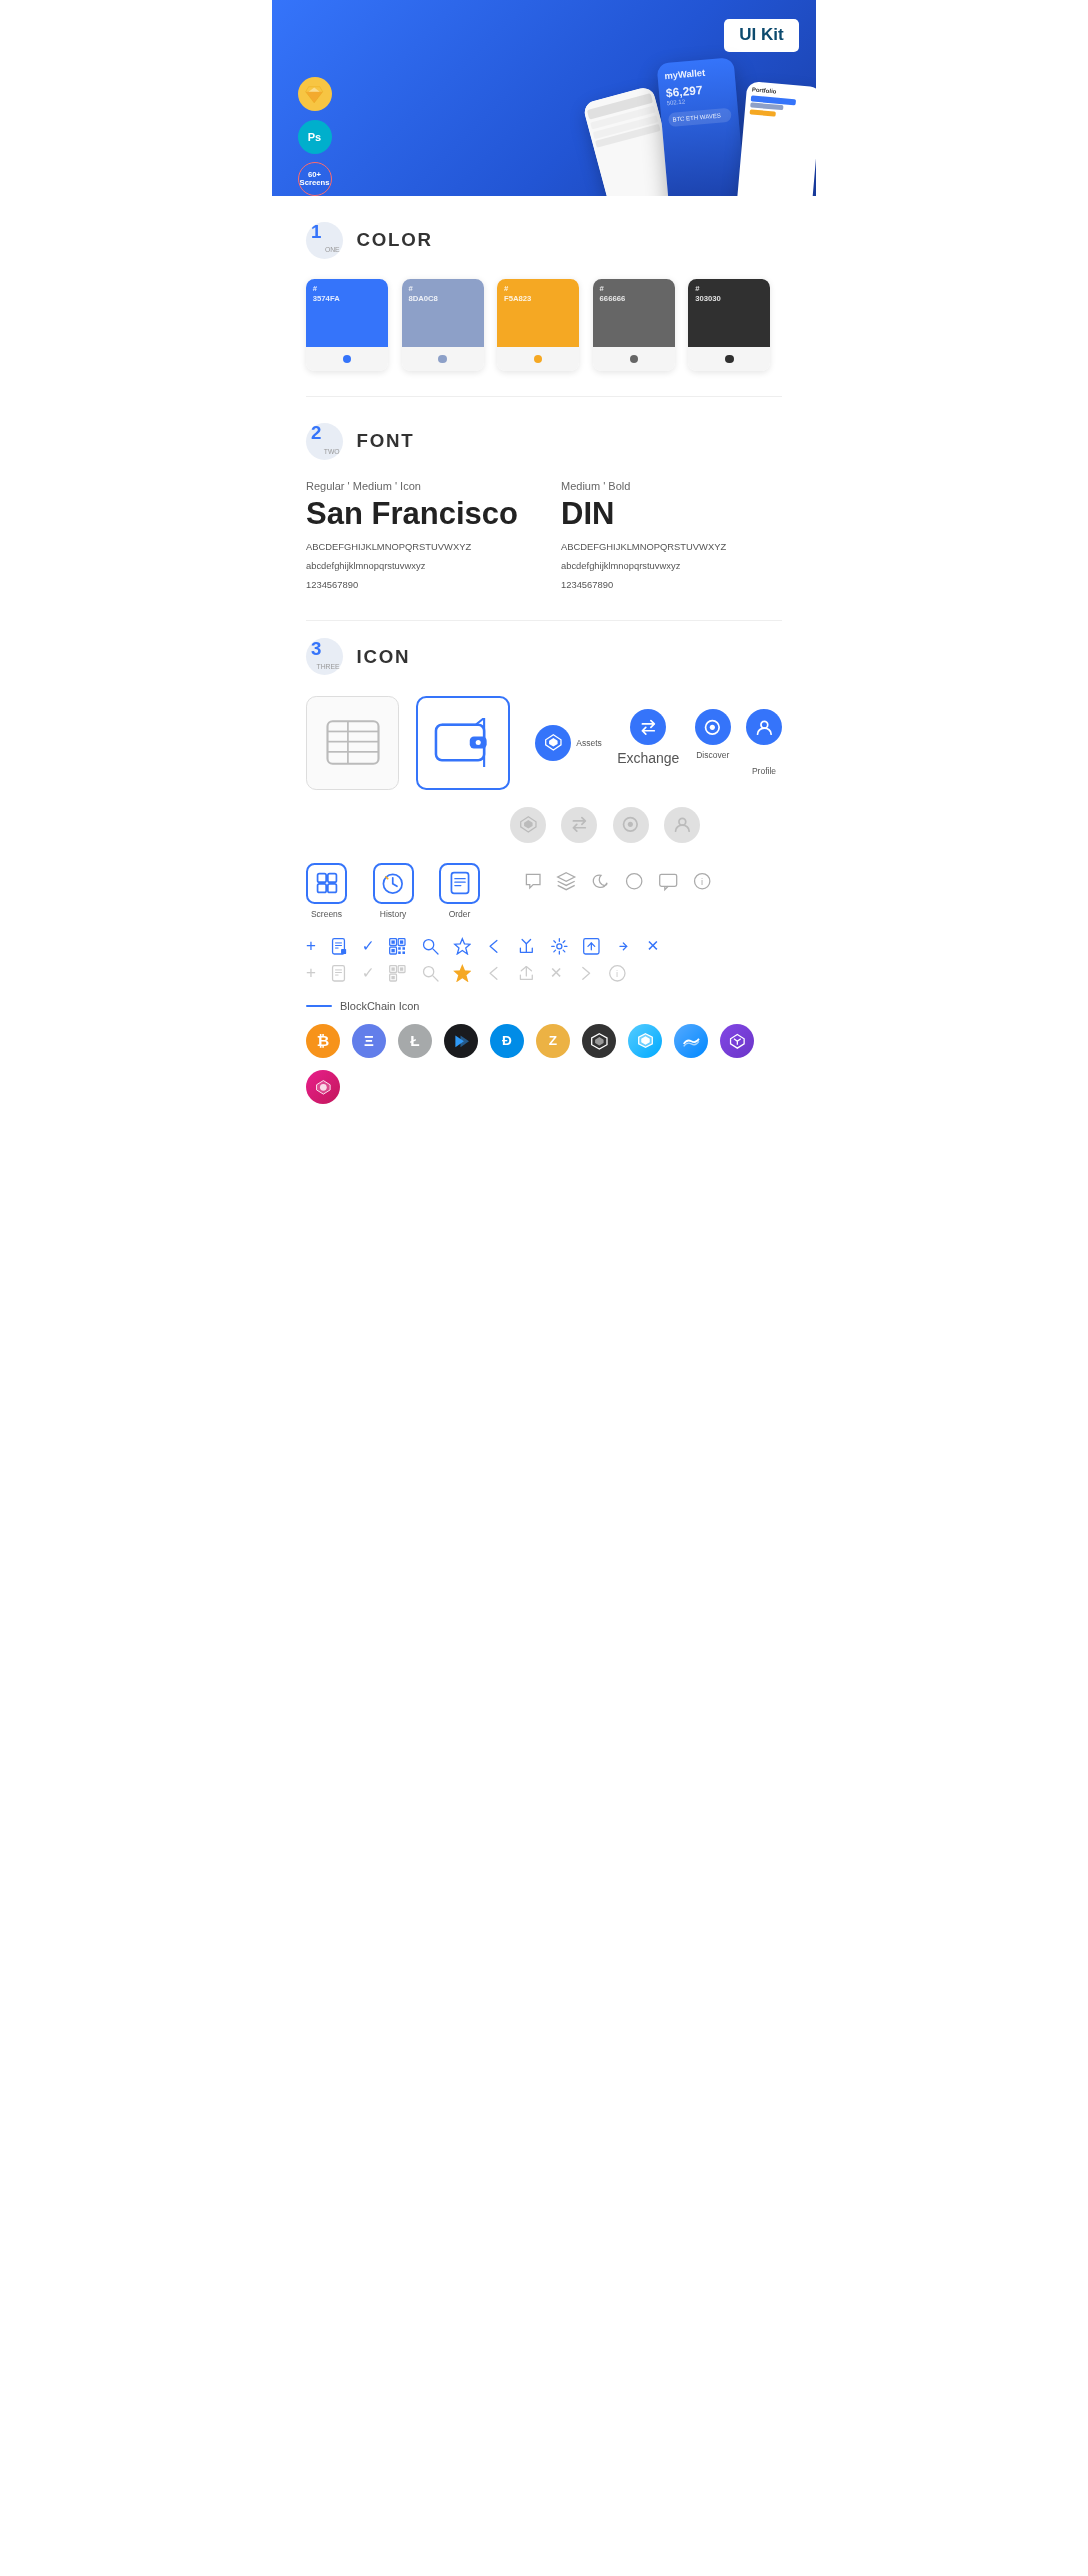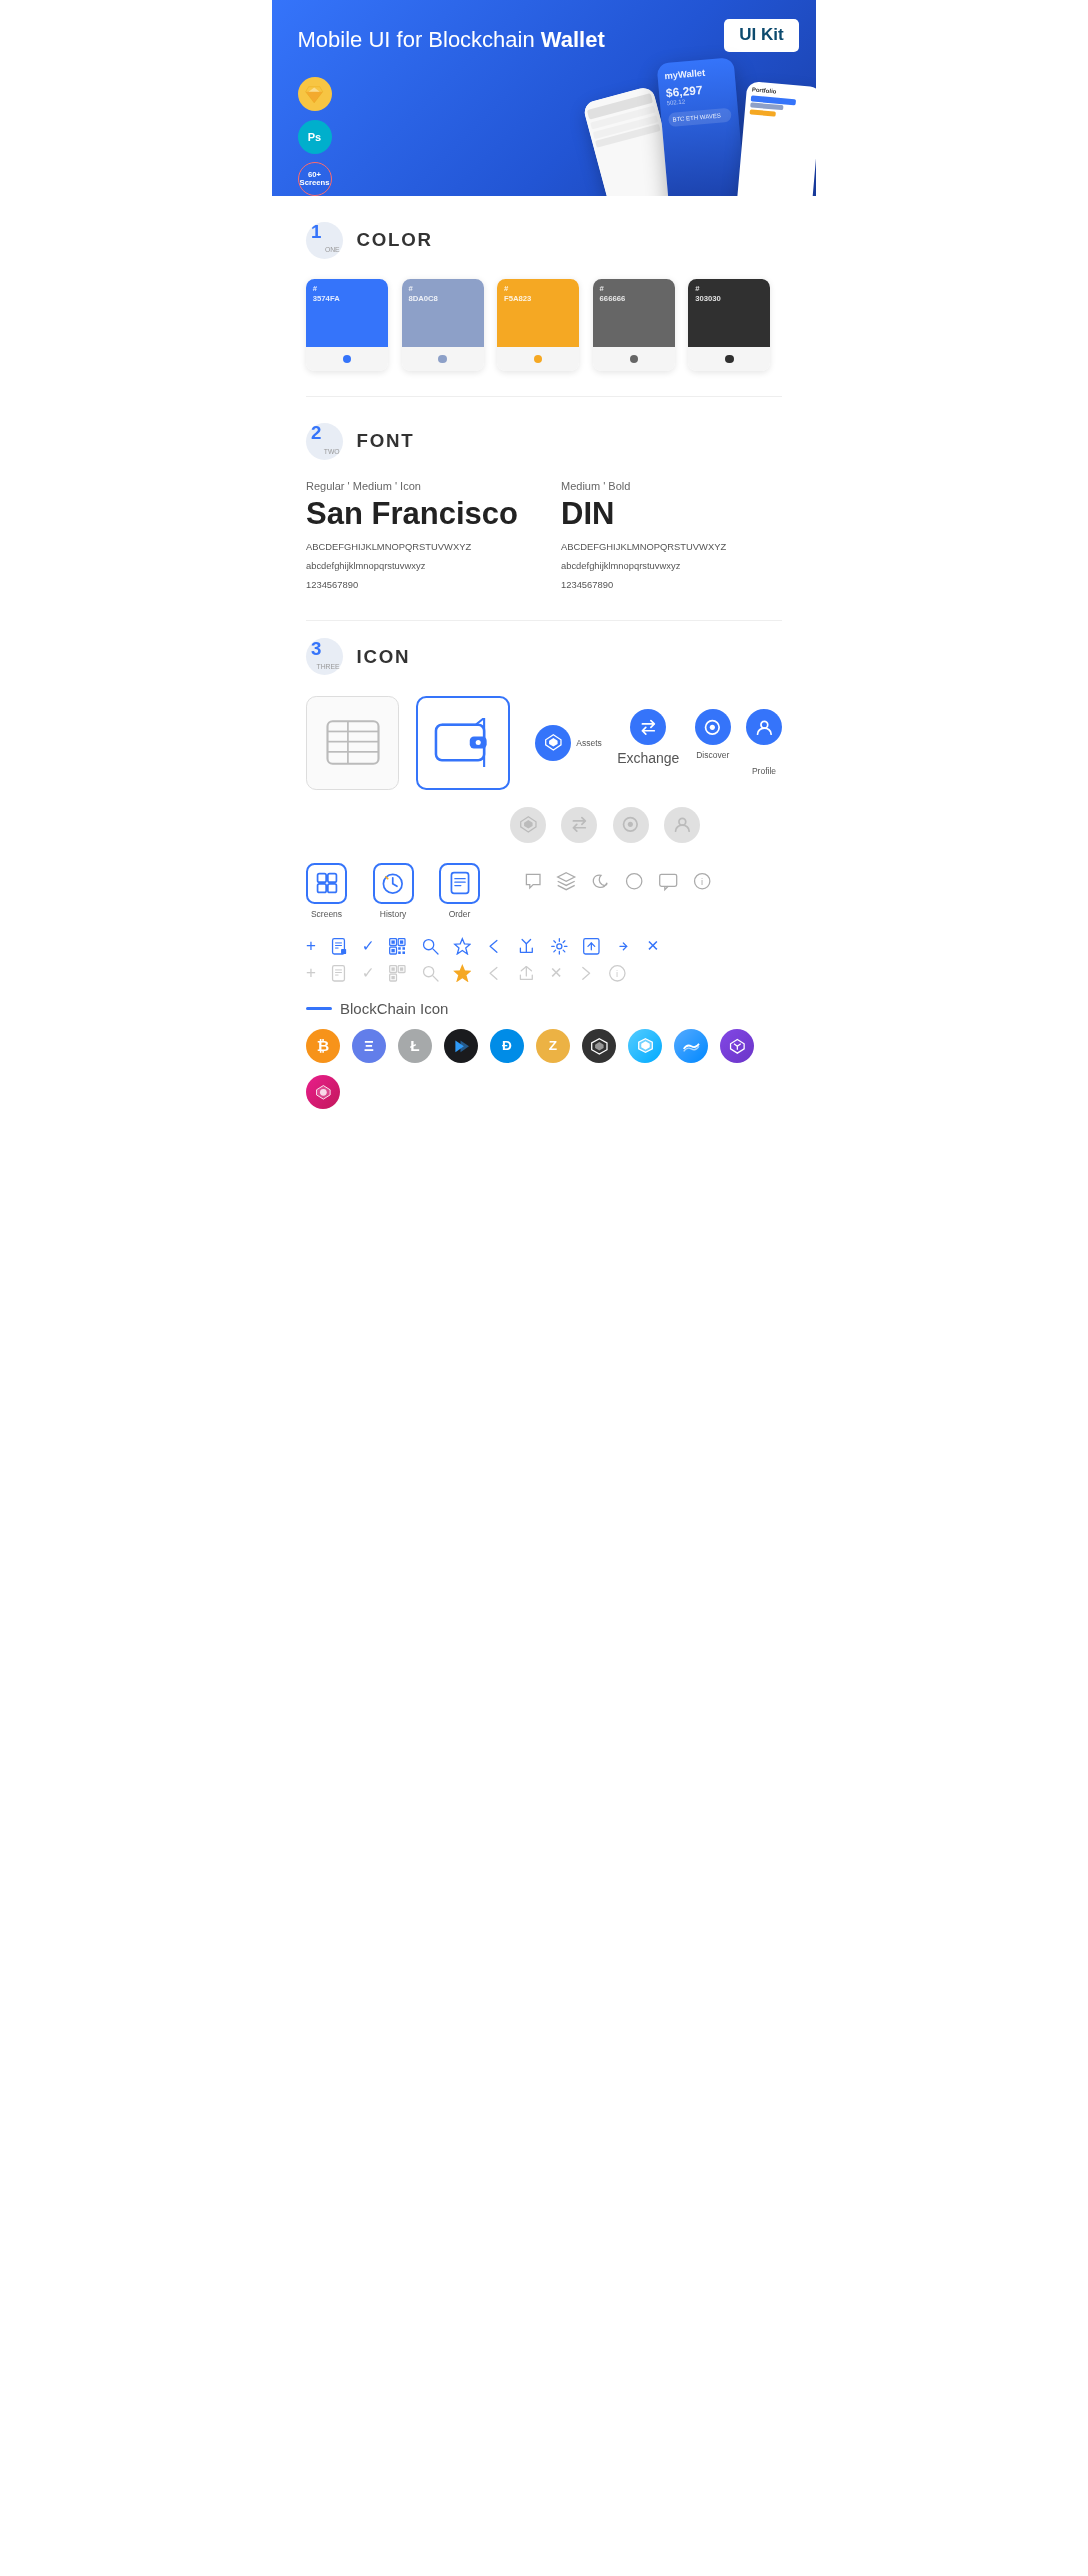--- a/index.html
+++ b/index.html
@@ -139,23 +139,20 @@
     .icon-section { padding: 17px 34px 25.5px; }
 
     .divider { height: 0.9px; background: #eee; margin: 0 34px; }
 
     svg { display: block; }
   </style>
 </head>
 <body>
 
 <div class="hero">
-  <div class="hero-title">
-    <span>Mobile UI for Blockchain </span><strong>Wallet</strong>
-  </div>
   <div class="ui-kit-badge">UI Kit</div>
   <div class="hero-badges">
     <div class="badge-sketch">
       <svg width="20.4" height="18.7" viewBox="0 0 24 22" fill="none">
         <path d="M12 21L2 8l3.5-6h13L22 8z" fill="#F7C543" stroke="#E4A91A" stroke-width="0.5"></path>
         <path d="M2 8h20L12 21z" fill="#EC6C00" opacity="0.3"></path>
         <path d="M12 3L5.5 8h13z" fill="#fff" opacity="0.4"></path>
       </svg>
     </div>
     <div class="badge-ps">
@@ -589,21 +586,21 @@
     <span>
       <svg width="18.7" height="18.7" viewBox="0 0 22 22" fill="none">
           <circle cx="11" cy="11" r="9" stroke="#ccc" stroke-width="1.5" fill="none"></circle>
           <text x="9.5" y="15.5" font-size="11" fill="#ccc" font-family="Arial">i</text>
         </svg>
     </span>
   </div>
 
   <div style="display:flex;align-items:center;gap:8.5px;margin-bottom:12px;">
     <div style="width:25.5px;height:2.6px;background:#3574FA;border-radius:1.7px;"></div>
-    <span style="font-size:15px;color:#555;">BlockChain Icon</span>
+    <span style="font-size:11px;color:#555;">BlockChain Icon</span>
   </div>
 
   <div style="display:flex;gap:12px;flex-wrap:wrap;">
 
     <div style="width:34px;height:34px;border-radius:50%;background:#F7931A;display:flex;align-items:center;justify-content:center;color:#fff;font-size:15.3px;font-weight:700;">₿</div>
 
     <div style="width:34px;height:34px;border-radius:50%;background:#627EEA;display:flex;align-items:center;justify-content:center;color:#fff;font-size:15.3px;font-weight:700;">Ξ</div>
 
     <div style="width:34px;height:34px;border-radius:50%;background:#A6A9AA;display:flex;align-items:center;justify-content:center;color:#fff;font-size:15.3px;font-weight:700;">Ł</div>
 

